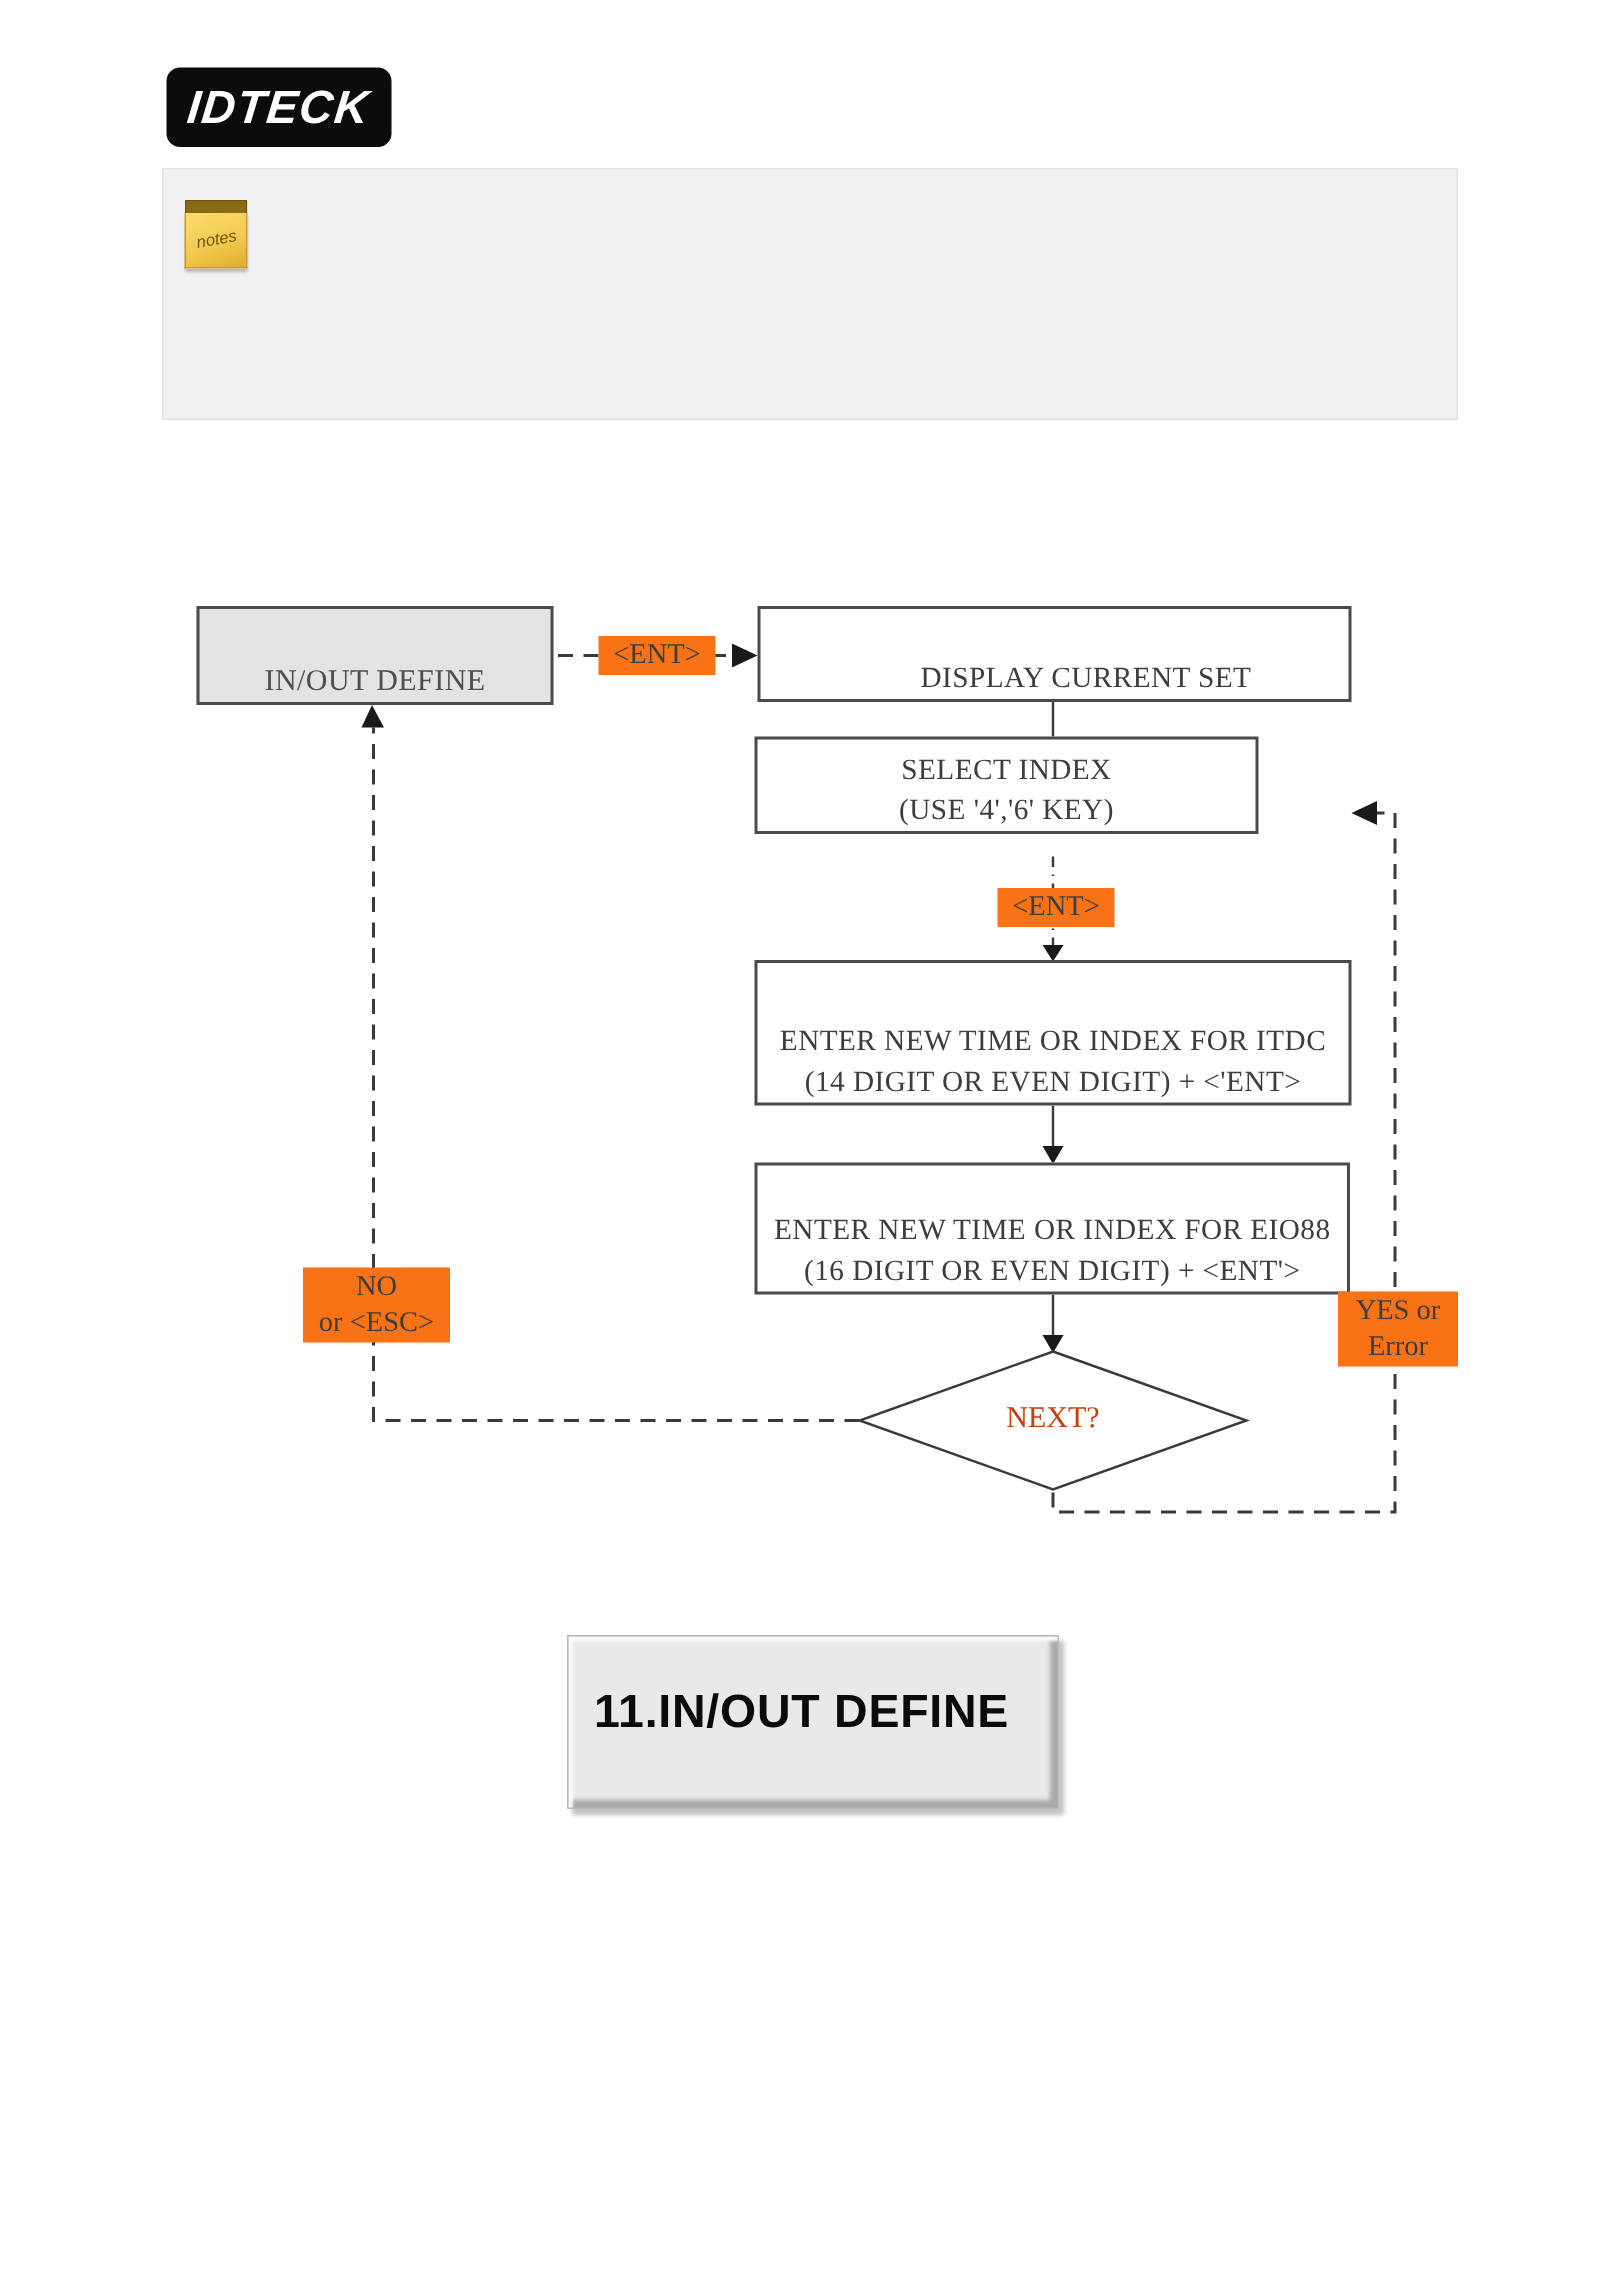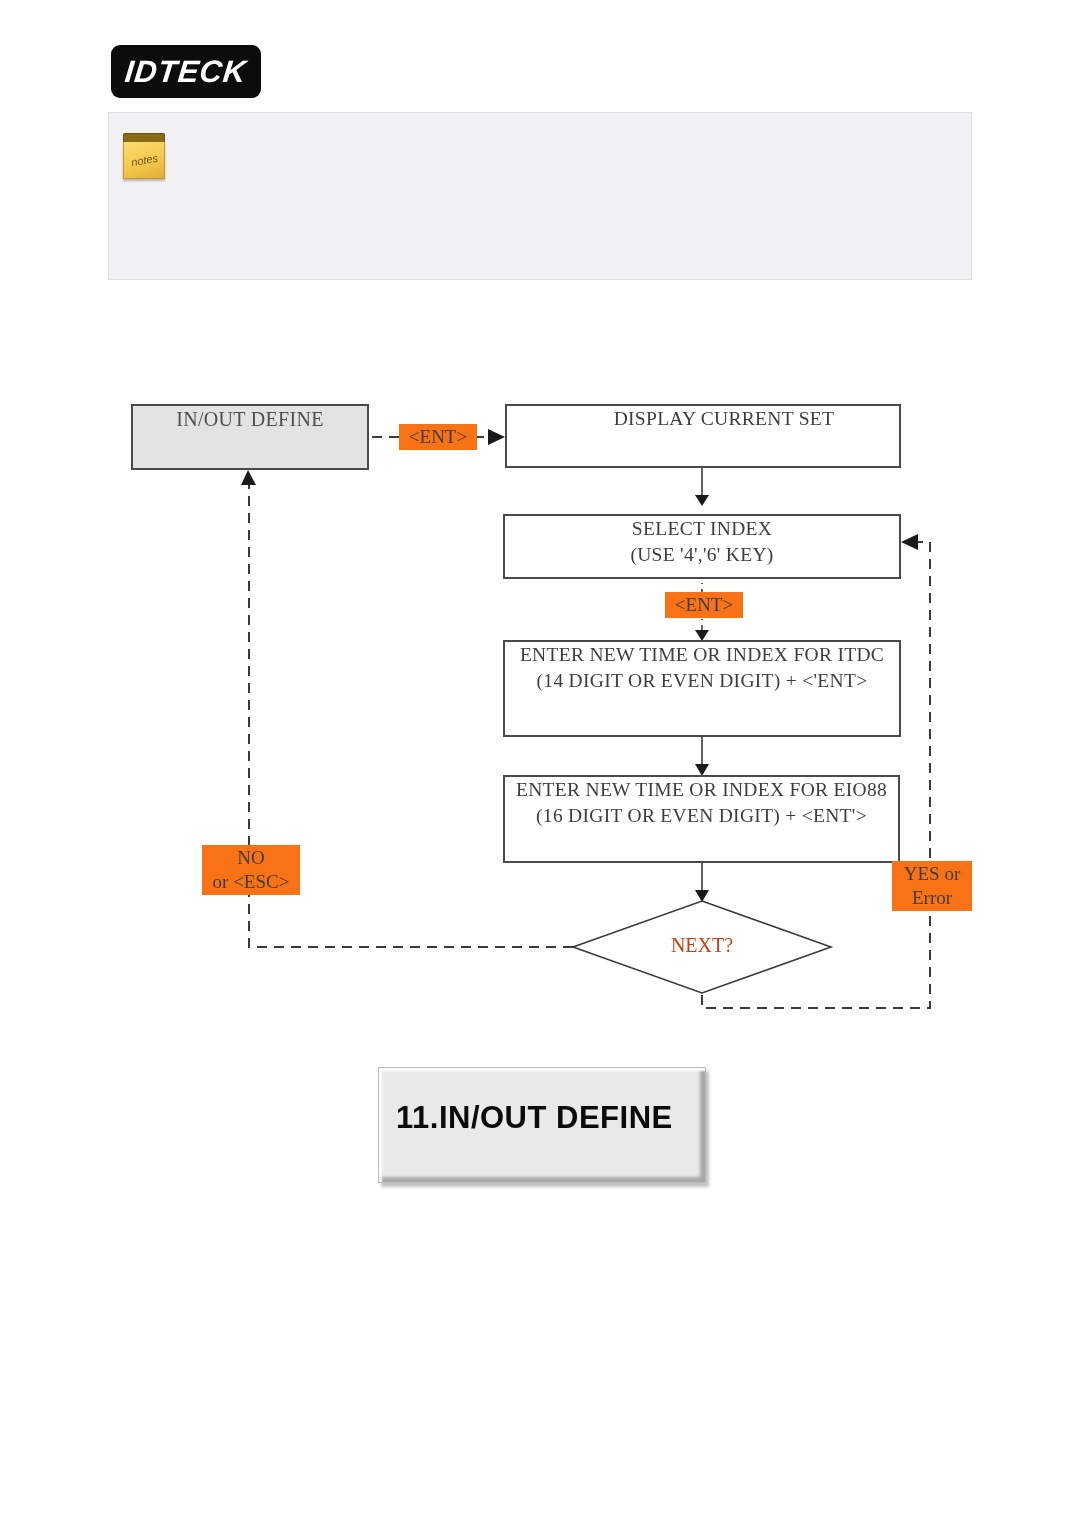--- a/index.html
+++ b/index.html
@@ -41,36 +41,36 @@
   }
   .note-body span{
     font-family:"Liberation Sans",sans-serif;font-style:italic;
     font-size:11px;color:#6e5510;transform:rotate(-10deg);
   }
   
   .fc-svg{position:absolute;left:0;top:0;}
   .fc-box{
     position:absolute;box-sizing:border-box;
     background:#ffffff;border:2px solid #4a4a4a;
-    display:flex;flex-direction:column;align-items:center;justify-content:flex-start;
+    display:flex;flex-direction:column;align-items:center;justify-content:flex-end;
     font-size:19.5px;color:#3d3d3d;text-align:center;
     line-height:1.35;letter-spacing:0.3px;
   }
   .fc-start{background:#e3e3e3;color:#4e4e4e;font-size:20px;}
   .edge-label{
     position:absolute;background:#f97316;
     font-size:19px;color:#3d3d3d;text-align:center;line-height:1.25;
     padding:1px 2px;
   }
   .decision-label{
     position:absolute;font-size:20px;color:#c2410c;text-align:center;
   }
   
   .lcd{
-    position:absolute;left:378px;top:1067px;width:328px;height:116px;
+    position:absolute;left:378px;top:1090px;width:328px;height:116px;
     background:#e9e9e9;
     border:1px solid #b9b9b9;
     box-shadow:inset 3px 3px 2px #fbfbfb, inset -5px -5px 3px #a9a9a9, 3px 4px 3px #c2c2c2;
     box-sizing:border-box;
   }
   .lcd span{
     position:absolute;left:17px;top:32px;
     font-family:"Liberation Sans",sans-serif;font-weight:bold;
     font-size:31px;color:#0b0b0b;letter-spacing:0.5px;
   }
@@ -120,21 +120,21 @@
   </svg>
 
   <div class="fc-box fc-start" style="left:131px;top:404px;width:238px;height:66px;">
     <span>IN/OUT DEFINE</span>
   </div>
 
   <div class="fc-box" style="left:505px;top:404px;width:396px;height:64px;padding-left:42px;">
     <span>DISPLAY CURRENT SET</span>
   </div>
 
-  <div class="fc-box" style="left:503px;top:514px;width:398px;height:65px;">
+  <div class="fc-box" style="left:503px;top:491px;width:336px;height:65px;">
     <span>SELECT INDEX</span>
     <span>(USE '4','6' KEY)</span>
   </div>
 
   <div class="fc-box" style="left:503px;top:640px;width:398px;height:97px;">
     <span>ENTER NEW TIME OR INDEX FOR ITDC</span>
     <span>(14 DIGIT OR EVEN DIGIT) + &lt;'ENT&gt;</span>
   </div>
 
   <div class="fc-box" style="left:503px;top:775px;width:397px;height:88px;">

